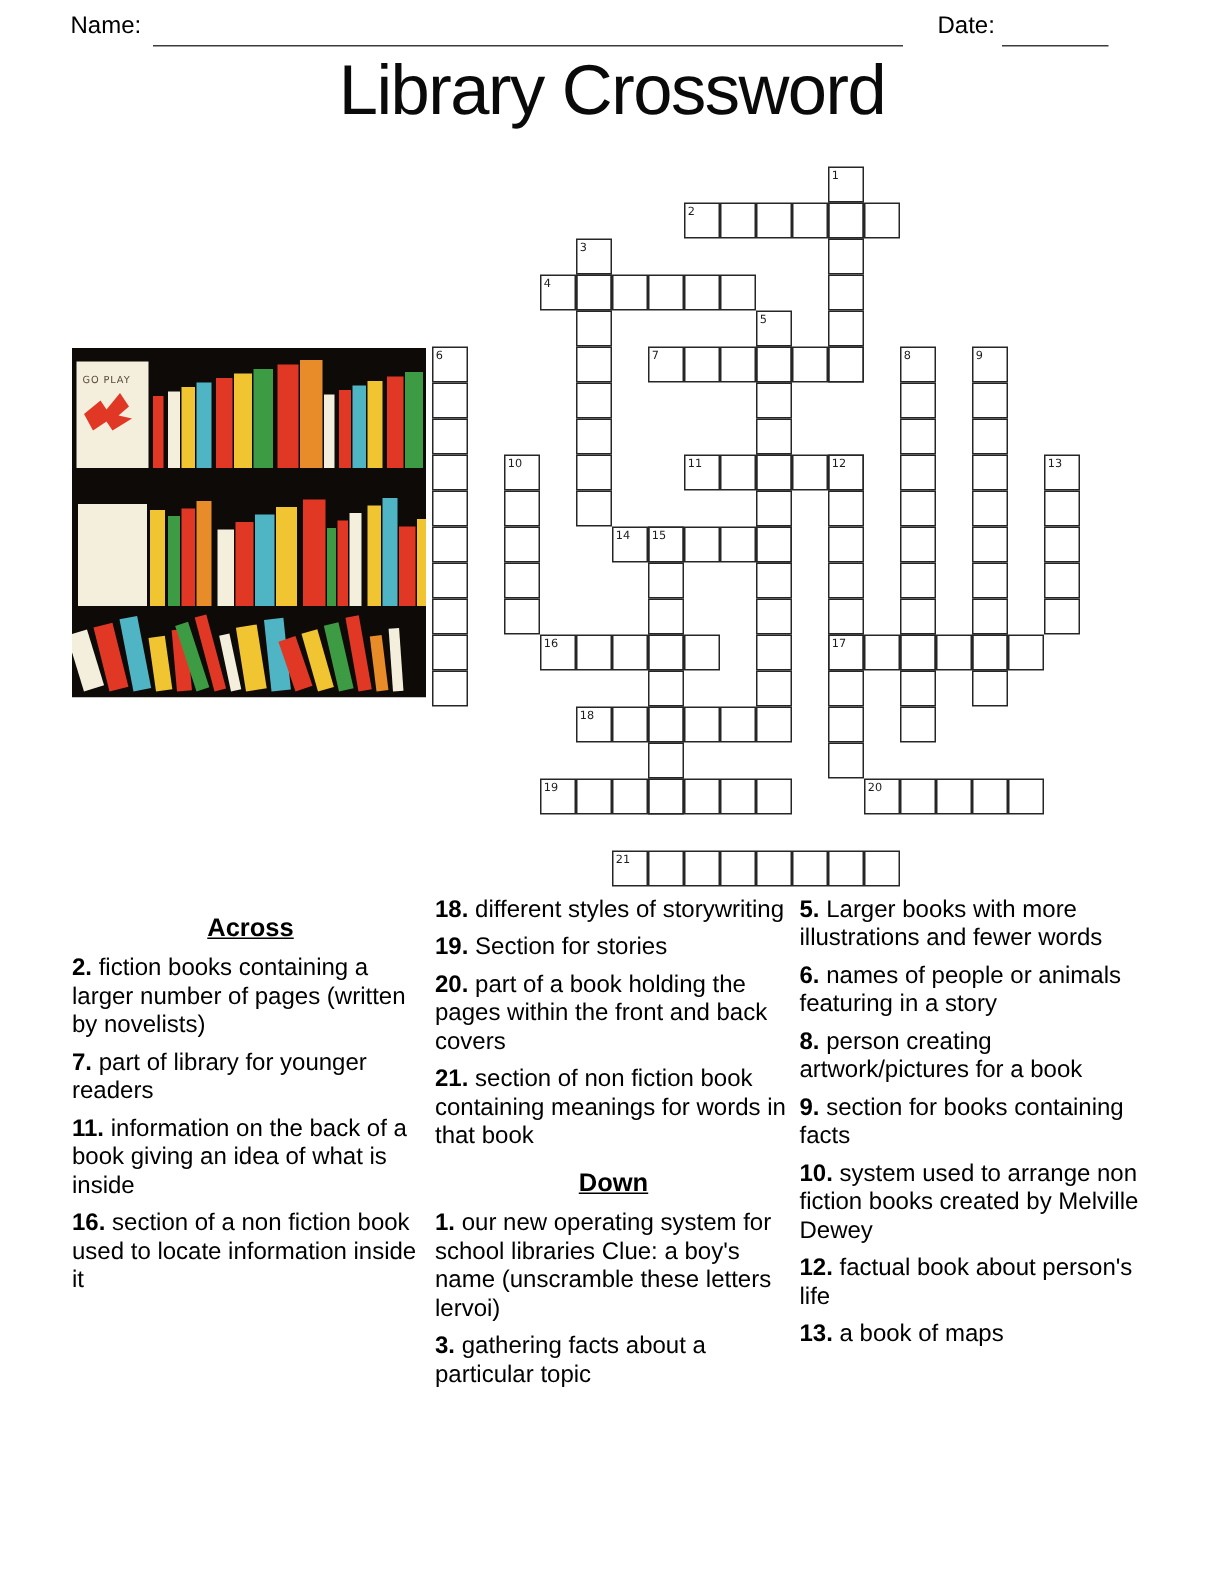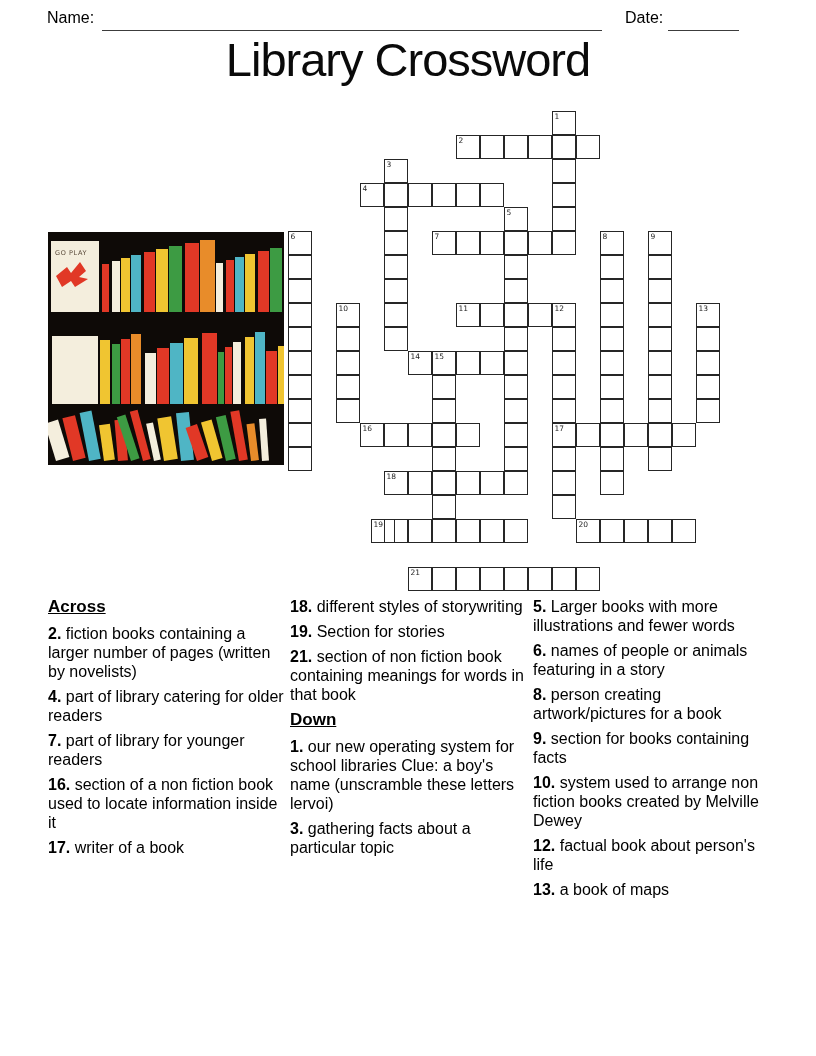--- a/index.html
+++ b/index.html
@@ -29,21 +29,21 @@
   .cw-num{position:absolute;top:0px;left:1.5px;font-size:7.5px;line-height:9px;
           color:#1d1d1d;font-family:"DejaVu Sans",sans-serif;}
 
   
   .clues{position:absolute;left:0;top:597px;width:816px;height:420px;}
   .clue-col{position:absolute;top:0;width:238px;}
   .clue-col:nth-child(1){left:48px;}
   .clue-col:nth-child(2){left:290px;}
   .clue-col:nth-child(3){left:533px;}
   .clue-heading{font-size:17px;font-weight:700;text-decoration:underline;
-                margin:0 0 7px 0;line-height:20px;}
+                margin:12px 0 7px 0;line-height:20px;text-align:center;}
   p.clue{margin:0 0 6px 0;font-size:16px;line-height:19px;}
   .clue-num{font-weight:700;}
 </style>
 </head>
 <body>
 
 <div class="page">
 
   <div class="hdr">
     <span class="hdr-label">Name:</span>
@@ -267,21 +267,21 @@
       <div class="cw-cell" style="left: 336px; top: 312px;"></div>
       <div class="cw-cell" style="left: 360px; top: 312px;"></div>
       <div class="cw-cell" style="left: 384px; top: 312px;"></div>
       <div class="cw-cell" style="left: 96px; top: 360px;">
         <span class="cw-num">18</span>
       </div>
       <div class="cw-cell" style="left: 120px; top: 360px;"></div>
       <div class="cw-cell" style="left: 144px; top: 360px;"></div>
       <div class="cw-cell" style="left: 168px; top: 360px;"></div>
       <div class="cw-cell" style="left: 192px; top: 360px;"></div>
-      <div class="cw-cell" style="left: 72px; top: 408px; margin-left: 11px;">
+      <div class="cw-cell" style="left: 72px; top: 408px;">
         <span class="cw-num">19</span>
       </div>
       <div class="cw-cell" style="left: 96px; top: 408px;"></div>
       <div class="cw-cell" style="left: 120px; top: 408px;"></div>
       <div class="cw-cell" style="left: 144px; top: 408px;"></div>
       <div class="cw-cell" style="left: 168px; top: 408px;"></div>
       <div class="cw-cell" style="left: 192px; top: 408px;"></div>
       <div class="cw-cell" style="left: 216px; top: 408px;"></div>
       <div class="cw-cell" style="left: 288px; top: 408px;">
         <span class="cw-num">20</span>
@@ -299,28 +299,28 @@
       <div class="cw-cell" style="left: 216px; top: 456px;"></div>
       <div class="cw-cell" style="left: 240px; top: 456px;"></div>
       <div class="cw-cell" style="left: 264px; top: 456px;"></div>
       <div class="cw-cell" style="left: 288px; top: 456px;"></div>
     </div>
 
   <div class="clues">
       <div class="clue-col">
         <div class="clue-heading">Across</div>
         <p class="clue"><span class="clue-num">2.</span> fiction books containing a larger number of pages (written by novelists)</p>
-        <p class="clue"><span class="clue-num">4.</span> part of library catering for older readers</p>
         <p class="clue"><span class="clue-num">7.</span> part of library for younger readers</p>
+        <p class="clue"><span class="clue-num">11.</span> information on the back of a book giving an idea of what is inside</p>
         <p class="clue"><span class="clue-num">16.</span> section of a non fiction book used to locate information inside it</p>
-        <p class="clue"><span class="clue-num">17.</span> writer of a book</p>
       </div>
       <div class="clue-col">
         <p class="clue"><span class="clue-num">18.</span> different styles of storywriting</p>
         <p class="clue"><span class="clue-num">19.</span> Section for stories</p>
+        <p class="clue"><span class="clue-num">20.</span> part of a book holding the pages within the front and back covers</p>
         <p class="clue"><span class="clue-num">21.</span> section of non fiction book containing meanings for words in that book</p>
         <div class="clue-heading">Down</div>
         <p class="clue"><span class="clue-num">1.</span> our new operating system for school libraries Clue: a boy's name (unscramble these letters lervoi)</p>
         <p class="clue"><span class="clue-num">3.</span> gathering facts about a particular topic</p>
       </div>
       <div class="clue-col">
         <p class="clue"><span class="clue-num">5.</span> Larger books with more illustrations and fewer words</p>
         <p class="clue"><span class="clue-num">6.</span> names of people or animals featuring in a story</p>
         <p class="clue"><span class="clue-num">8.</span> person creating artwork/pictures for a book</p>
         <p class="clue"><span class="clue-num">9.</span> section for books containing facts</p>

